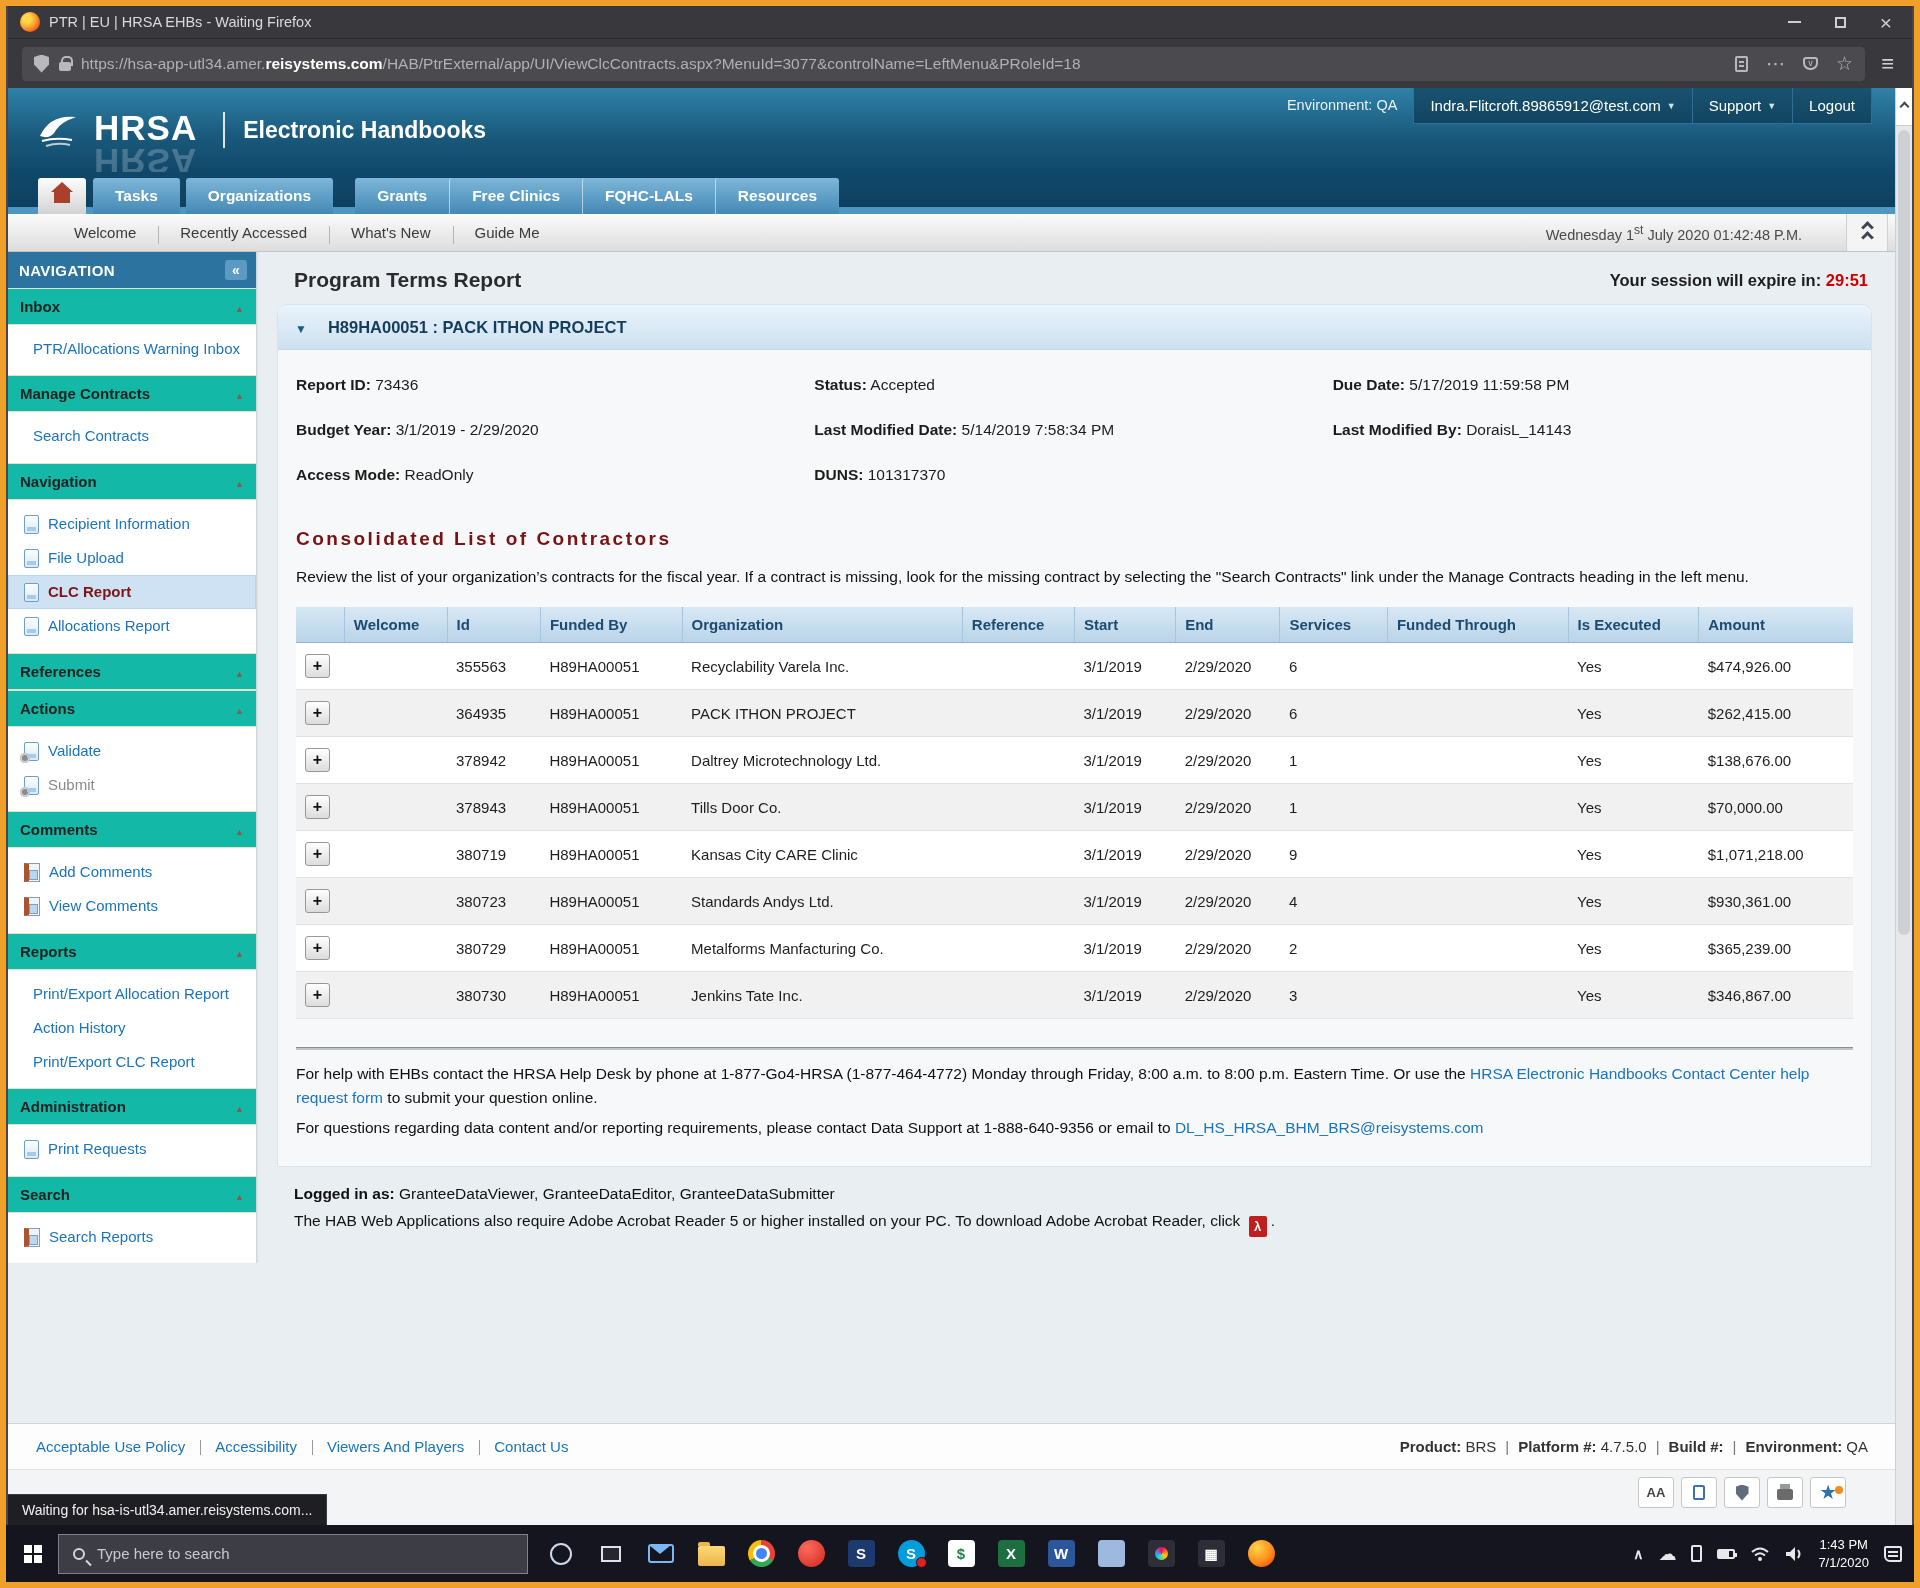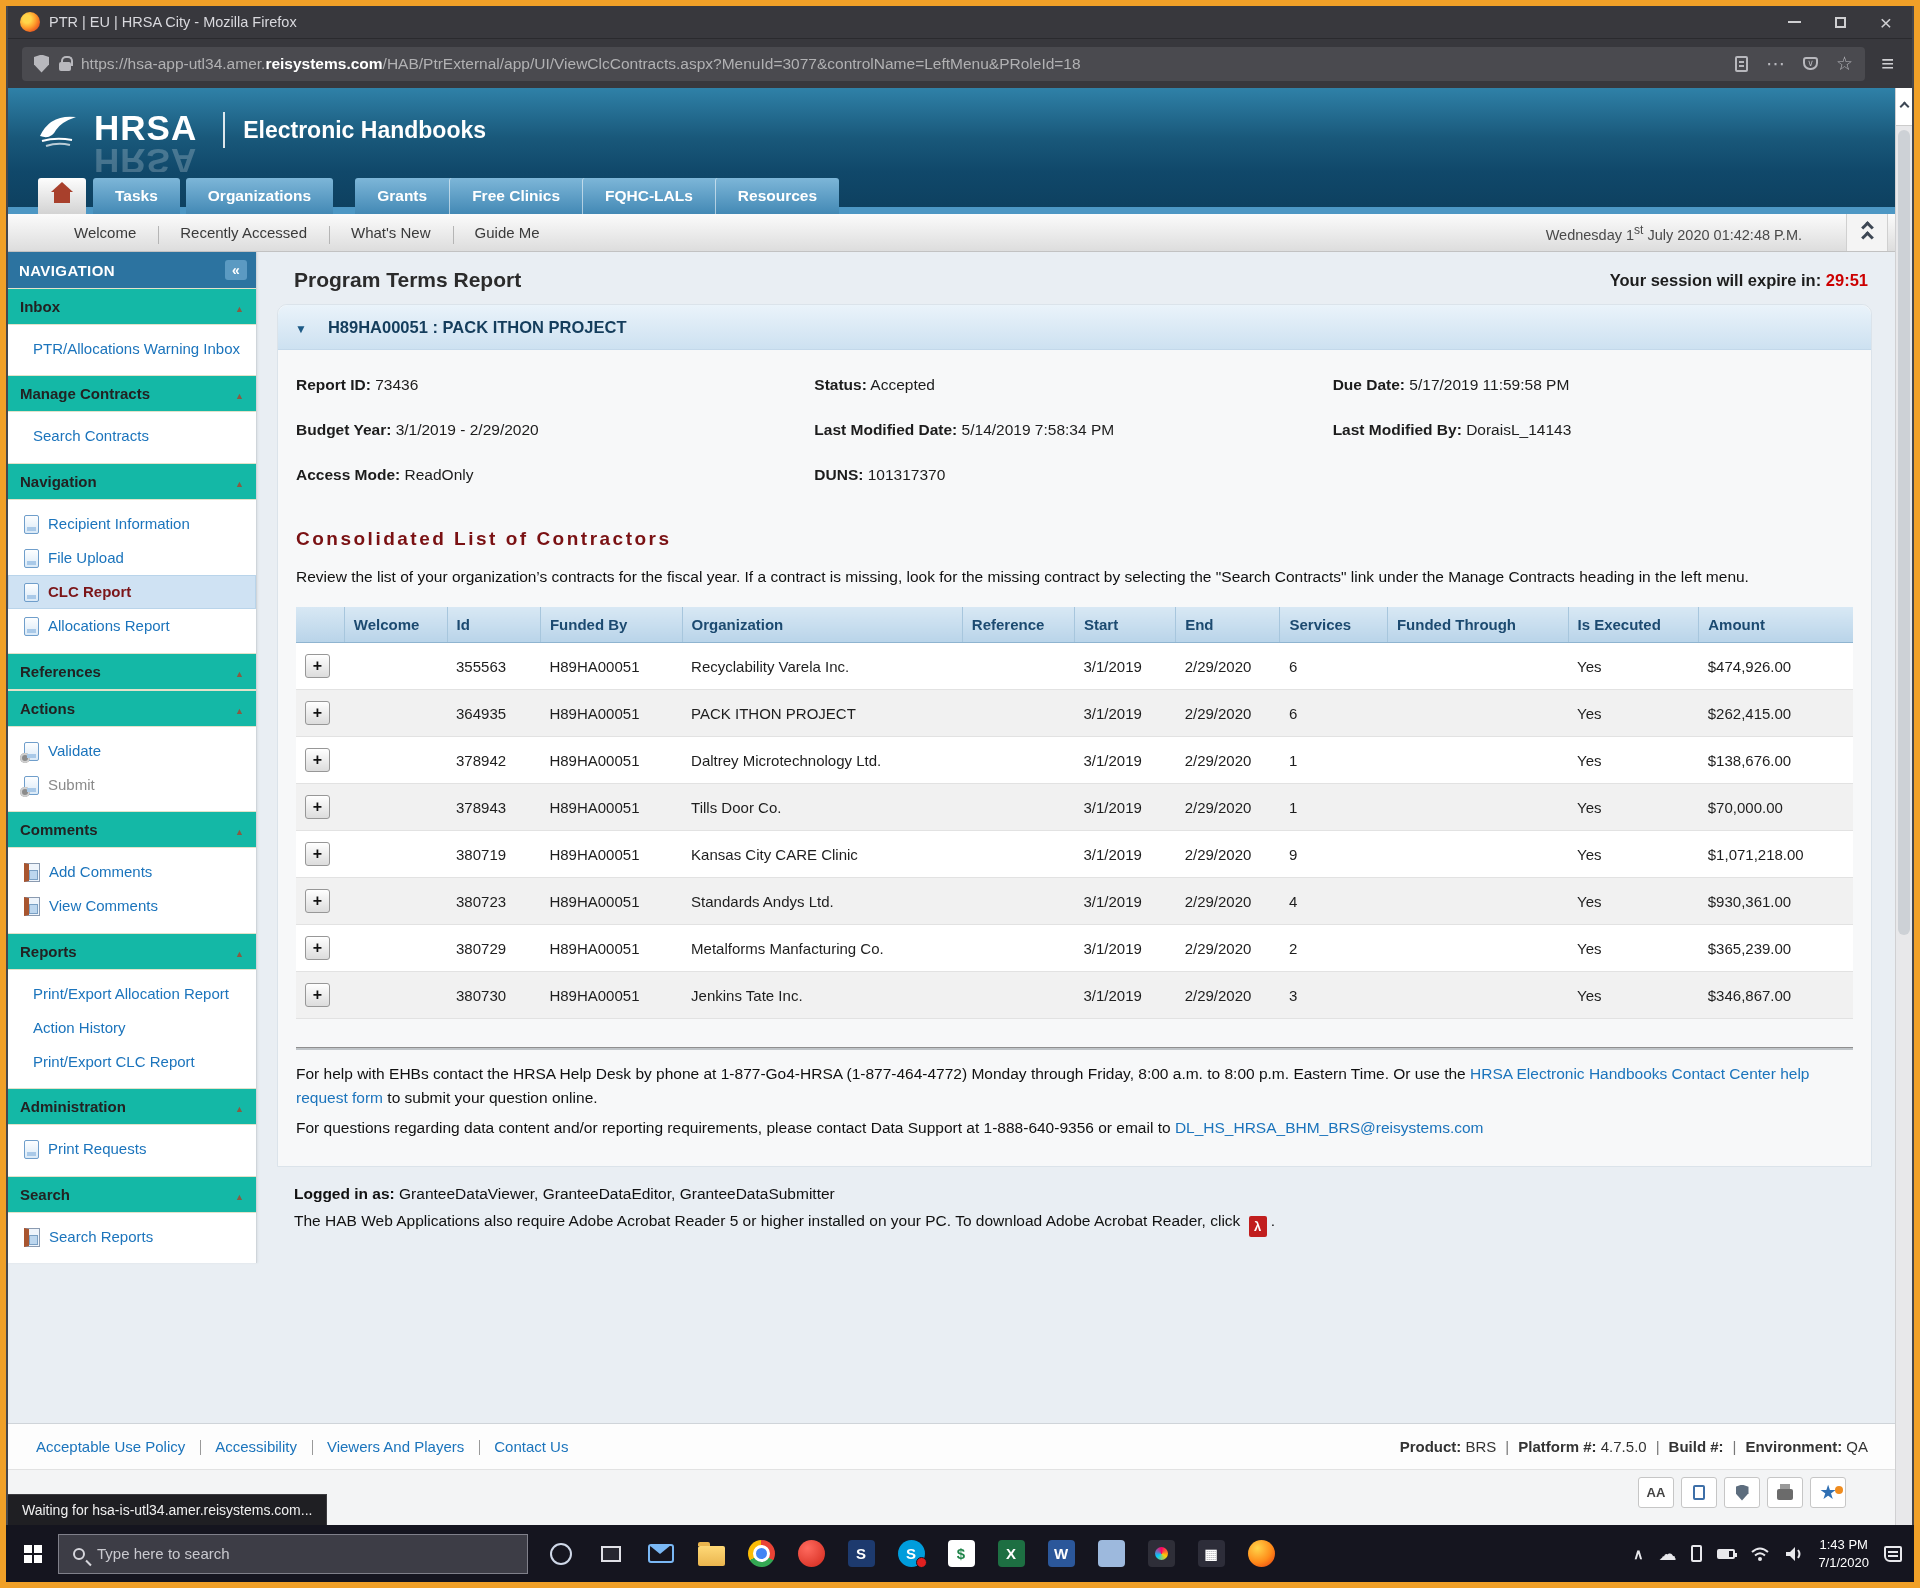--- a/index.html
+++ b/index.html
@@ -191,21 +191,21 @@
   svg.tray-svg { display:block; }
 </style>
 </head>
 <body>
 
 <div class="screen">
   <div class="browser-window">
 
     <div class="titlebar">
       <span class="ff-icon"></span>
-      <span>PTR | EU | HRSA City - Mozilla Firefox</span>
+      <span>PTR | EU | HRSA EHBs - Waiting Firefox</span>
       <div class="win-controls">
         <span class="wc-min"></span>
         <span class="wc-max"></span>
         <span class="wc-close"></span>
       </div>
     </div>
 
     <div class="urlbar">
       <div class="url-field">
         <span class="chip-ico shield"></span>
@@ -227,20 +227,36 @@
           <path d="M4 26 Q14 4 40 7 Q25 12 20 20 Q15 30 4 26 Z" fill="#ffffff"></path>
           <path d="M6 31 Q20 27 36 30" stroke="#ffffff" stroke-width="2" fill="none"></path>
           <path d="M10 36 Q22 32 34 35" stroke="#ffffff" stroke-width="2" fill="none" opacity=".7"></path>
         </svg>
         <span class="brand-word">
           <span class="brand-main">HRSA</span>
           <span class="brand-refl">HRSA</span>
         </span>
         <span class="brand-div"></span>
         <span class="app-name">Electronic Handbooks</span>
+      </div>
+      <div class="header-right">
+        <span class="env">Environment: QA</span>
+        <div class="user-bar">
+          <span class="ub-item">
+              <span>Indra.Flitcroft.89865912@test.com</span>
+              <span class="dd-caret"></span>
+            </span>
+          <span class="ub-item">
+              <span>Support</span>
+              <span class="dd-caret"></span>
+            </span>
+          <span class="ub-item">
+              <span>Logout</span>
+            </span>
+        </div>
       </div>
     </div>
 
     <div class="tab-row">
       <div class="tab-home">
           <span class="house"></span>
         </div>
       <div class="tab">Tasks</div>
       <div class="tab">Organizations</div>
       <div class="tab-group">

